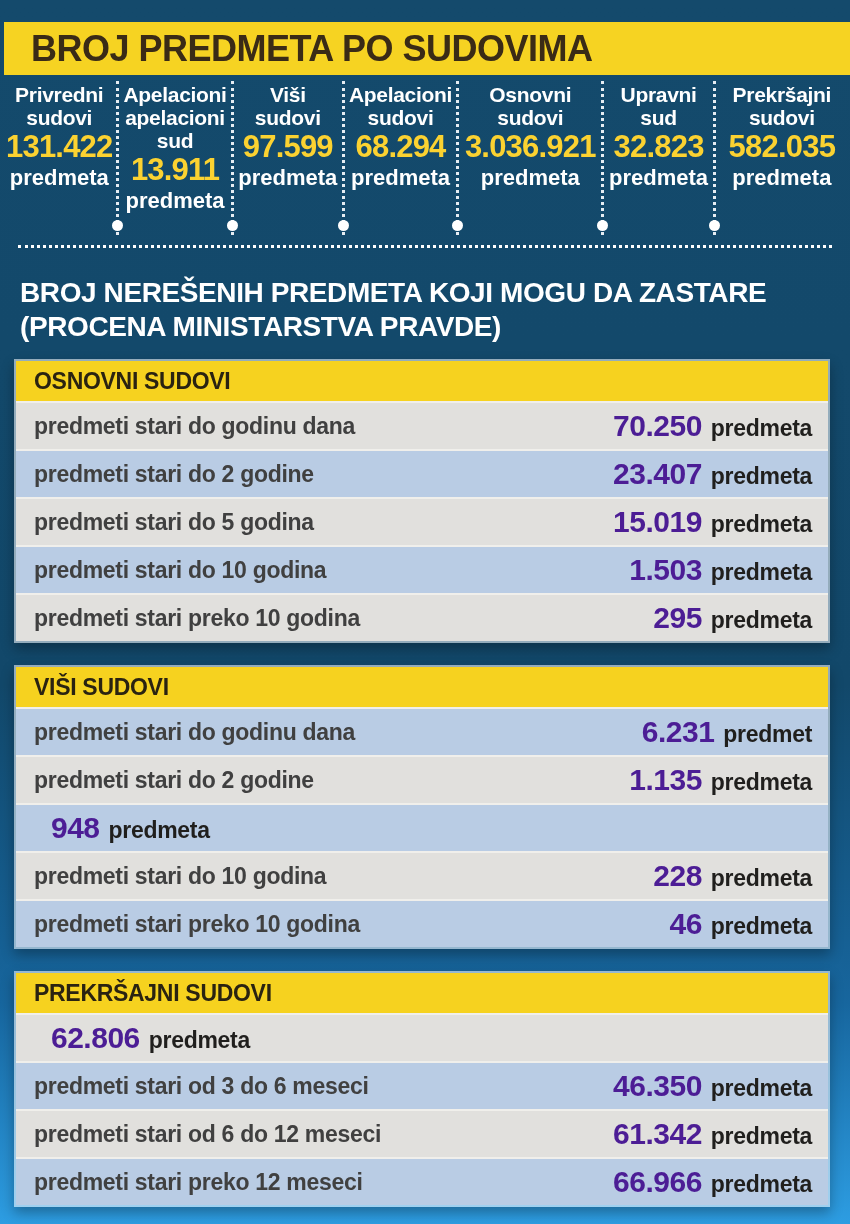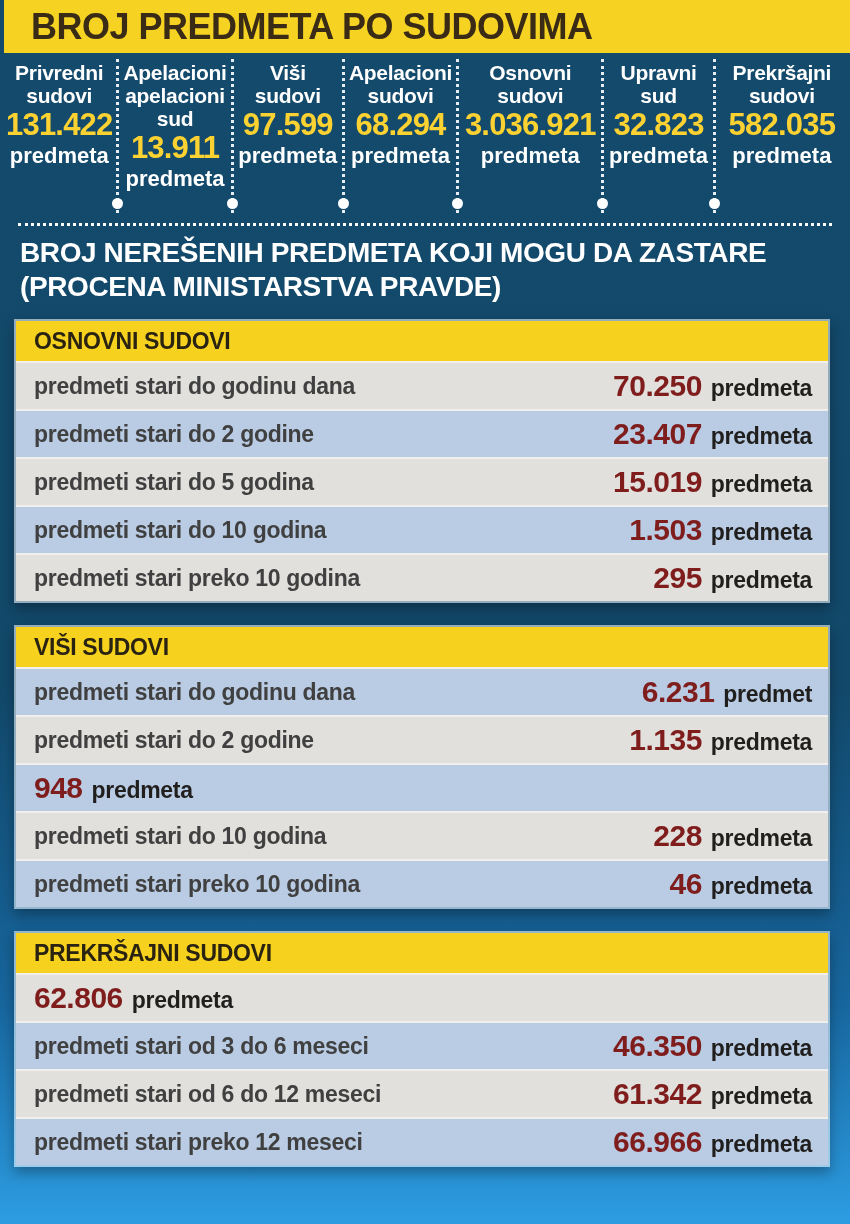--- a/index.html
+++ b/index.html
@@ -1,21 +1,21 @@
 <!DOCTYPE html>
 <html><head>
 <meta charset="utf-8">
 <style>
   * { margin:0; padding:0; box-sizing:border-box; }
   html,body { background:#0e3a57; }
   .page {
     position:relative; width:850px; height:1224px; margin:0 auto;
     background:linear-gradient(180deg,#144a6c 0%,#12486a 56%,#17669e 82%,#2d9de2 100%);
     font-family:"Liberation Sans", sans-serif;
-    padding-top:0; overflow:hidden;
+    padding-top:22px; overflow:hidden;
   }
   
   .top-title-bar { background:#f6d322; margin-left:4px; height:53px;
     display:flex; align-items:center; padding-left:27px; }
   .top-title { font-size:36px; font-weight:800; color:#3a2b16; letter-spacing:-.5px; }
 
   
   .courts-row { display:flex; height:160px; padding:6px 2px 0 2px;justify-content:space-between; }
   .court-col { flex:1 1 0; position:relative; text-align:center; color:#fff; padding:2px 4px 0; }
   .court-col.col-1 { flex:1.06; }
@@ -24,34 +24,34 @@
   .court-col.has-divider { border-left:3px dotted #e6edf3; }
   .divider-dot { position:absolute; left:-7px; bottom:4px; width:11px; height:11px;
     border-radius:50%; background:#fff; }
   .court-name  { font-size:21px; font-weight:700; line-height:1.1; letter-spacing:-.3px; }
   .court-value { font-size:31px; font-weight:800; color:#fbd231; line-height:1.15; letter-spacing:-.8px; }
   .court-unit  { font-size:22px; font-weight:700; line-height:1.2; }
 
   .dotted-sep { border-top:3px dotted #fff; margin:10px 18px 0 18px; }
 
   .section-title { color:#fff; font-size:28px; font-weight:800; line-height:1.2;
-    margin:10px 20px 0 20px; letter-spacing:-.4px; }
+    margin:28px 20px 0 20px; letter-spacing:-.4px; }
 
   
   .tables { display:flex; flex-direction:column; gap:22px; margin:16px 20px 0 14px; }
   .table-box { border:2px solid rgba(255,255,255,.55); box-shadow:0 6px 12px rgba(0,0,0,.3); }
   .table-header { background:#f6d21f; height:40px; display:flex; align-items:center;
     padding-left:18px; font-size:23px; font-weight:800; color:#2a2311; letter-spacing:-.3px; }
   .table-row { height:48px; display:flex; align-items:center; justify-content:space-between;
     padding:0 16px 0 18px; border-top:2px solid #f0efeb; }
   .table-row.gray { background:#e1e0dd; }
   .table-row.blue { background:#b9cce4; }
   .row-label { font-size:23px; font-weight:700; color:#404040; letter-spacing:-.3px; }
   .row-value-group { display:flex; align-items:baseline; gap:9px; }
-  .row-value { font-size:30px; font-weight:800; color:#7f1d1d; letter-spacing:-.5px; }
+  .row-value { font-size:30px; font-weight:800; color:#4c1d95; letter-spacing:-.5px;margin-left:17px; }
   .row-unit  { font-size:23px; font-weight:700; color:#201f1d; letter-spacing:-.3px; }
 </style>
 </head>
 <body>
 
 <div class="page">
 
   <div class="top-title-bar">
     <div class="top-title">BROJ PREDMETA PO SUDOVIMA</div>
   </div>

